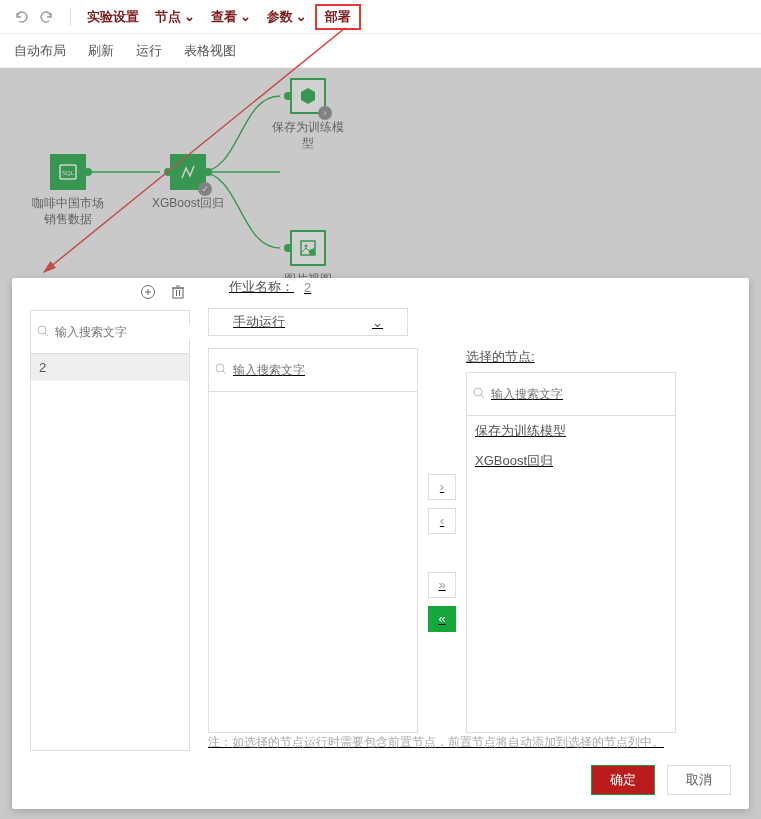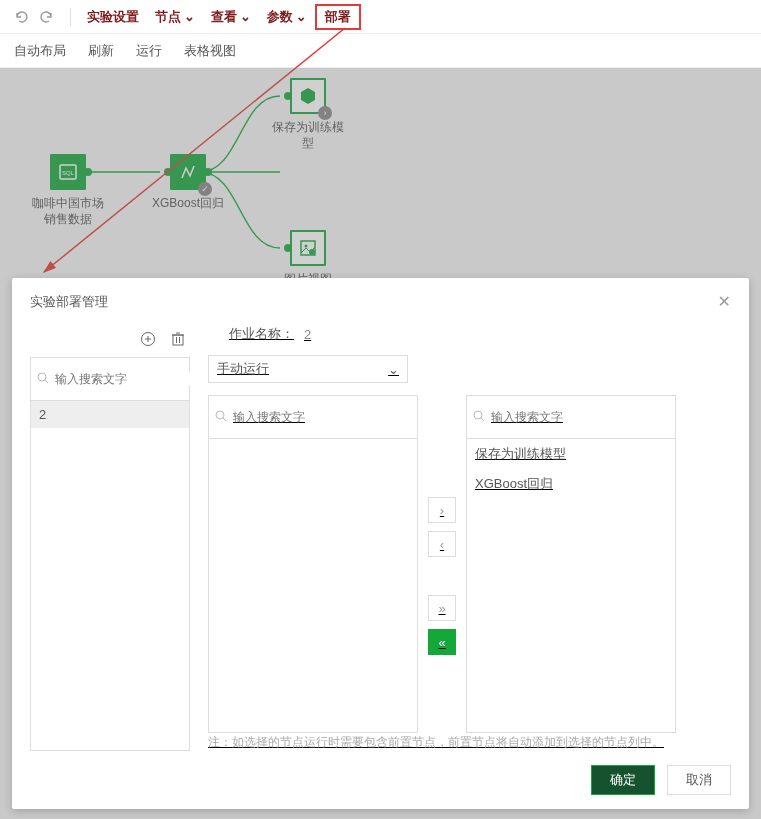--- a/index.html
+++ b/index.html
@@ -42,37 +42,37 @@
 .left-tools .tbtn { width: 20px; height: 20px; display: flex; align-items: center; justify-content: center; border: 1px solid transparent; cursor: pointer; }
 .search-box { height: 44px; border: 1px solid #ddd; display: flex; align-items: center; padding: 0 6px; color: #bbb; gap: 6px; }
 .search-box input { border: none; outline: none; flex: 1; font-size: 12px; color: #333; }
 .list { border: 1px solid #ddd; border-top: none; flex: 1; overflow: auto; }
 .list-item { padding: 6px 8px; color: #555; cursor: pointer; }
 .list-item.sel { background: #eee; }
 
 .right-col { flex: 1; display: flex; flex-direction: column; text-decoration: underline; }
 .form-row { display: flex; align-items: center; margin-bottom: 12px; }
 .form-row .lbl { width: 96px; text-align: right; color: #555; padding-right: 10px; }
-.select { flex: 0 0 200px; height: 28px; border: 1px solid #ddd; display: flex; align-items: center; justify-content: space-between; padding: 0 8px; color: #555; cursor: pointer; }
+.select { flex: 0 0 200px; height: 28px; border: 1px solid #ddd; display: flex; align-items: center; justify-content: space-between; padding: 0 24px; color: #555; cursor: pointer; }
 .job-name-val { color: #888; }
 
 .transfer { display: flex; gap: 10px; flex: 1; }
 .panel { display: flex; flex-direction: column; width: 210px; }
 .panel-lbl { color: #555; margin-bottom: 6px; }
 .panel-list { border: 1px solid #ddd; border-top: none; flex: 1; min-height: 230px; }
 .panel-item { padding: 6px 8px; color: #555; }
 .mid-btns { display: flex; flex-direction: column; gap: 8px; justify-content: center; padding-top: 24px; }
 .mbtn { width: 28px; height: 26px; border: 1px solid #ddd; background: #fff; display: flex; align-items: center; justify-content: center; color: #999; cursor: pointer; }
 .mbtn.gap-top { margin-top: 30px; }
 .mbtn.green { background: #14a83b; border-color: #14a83b; color: #fff; }
 
 .note { color: #aaa; font-size: 12px; line-height: 1.5; }
 .dlg-ft { padding: 14px 18px; display: flex; justify-content: flex-end; gap: 12px; }
 .btn { min-width: 64px; height: 30px; border: 1px solid #ddd; background: #fff; color: #555; cursor: pointer; display: flex; align-items: center; justify-content: center; padding: 0 14px; }
-.btn.primary { background: #14532d; border-color: #14a83b; color: #fff; }
+.btn.primary { background: #b91c1c; border-color: #14a83b; color: #fff; }
 </style>
 </head>
 <body>
 
 <div class="topbar">
   <div class="icon-btn">
     <svg width="16" height="16" viewBox="0 0 16 16">
         <path d="M4 4v4h4M4 8a5 5 0 1 1 2 4" fill="none" stroke="#999" stroke-width="1.4"></path>
       </svg>
   </div>
@@ -167,24 +167,20 @@
       <marker id="ah" markerWidth="10" markerHeight="10" refX="8" refY="3" orient="auto">
         <path d="M0,0 L0,6 L9,3 z" fill="#e53935"></path>
       </marker>
     </defs>
   <line x1="345" y1="28" x2="44" y2="272" stroke="#e53935" stroke-width="1.5" marker-end="url(#ah)"></line>
 </svg>
 
 <div class="overlay"></div>
 
 <div class="dialog">
-  <div class="dlg-hd">
-    <span>实验部署管理</span>
-    <span class="dlg-close">✕</span>
-  </div>
   <div class="dlg-body">
     <div class="left-col">
       <div class="left-tools">
         <div class="tbtn">
           <svg width="16" height="16" viewBox="0 0 16 16">
               <circle cx="8" cy="8" r="6.5" stroke="#666" fill="none"></circle>
               <line x1="8" y1="5" x2="8" y2="11" stroke="#666"></line>
               <line x1="5" y1="8" x2="11" y2="8" stroke="#666"></line>
             </svg>
         </div>
@@ -237,20 +233,21 @@
         </div>
 
         <div class="mid-btns">
           <div class="mbtn">›</div>
           <div class="mbtn">‹</div>
           <div class="mbtn gap-top">»</div>
           <div class="mbtn green">«</div>
         </div>
 
         <div class="panel">
+          <div class="panel-lbl">选择的节点:</div>
           <div class="search-box">
             <span><svg width="12" height="12" viewBox="0 0 12 12">
                   <circle cx="5" cy="5" r="4" stroke="#bbb" fill="none"></circle>
                   <line x1="8" y1="8" x2="11" y2="11" stroke="#bbb"></line>
                 </svg></span>
             <input placeholder="输入搜索文字" style="">
           </div>
           <div class="panel-list">
             <div class="panel-item">保存为训练模型</div>
             <div class="panel-item">XGBoost回归</div>

